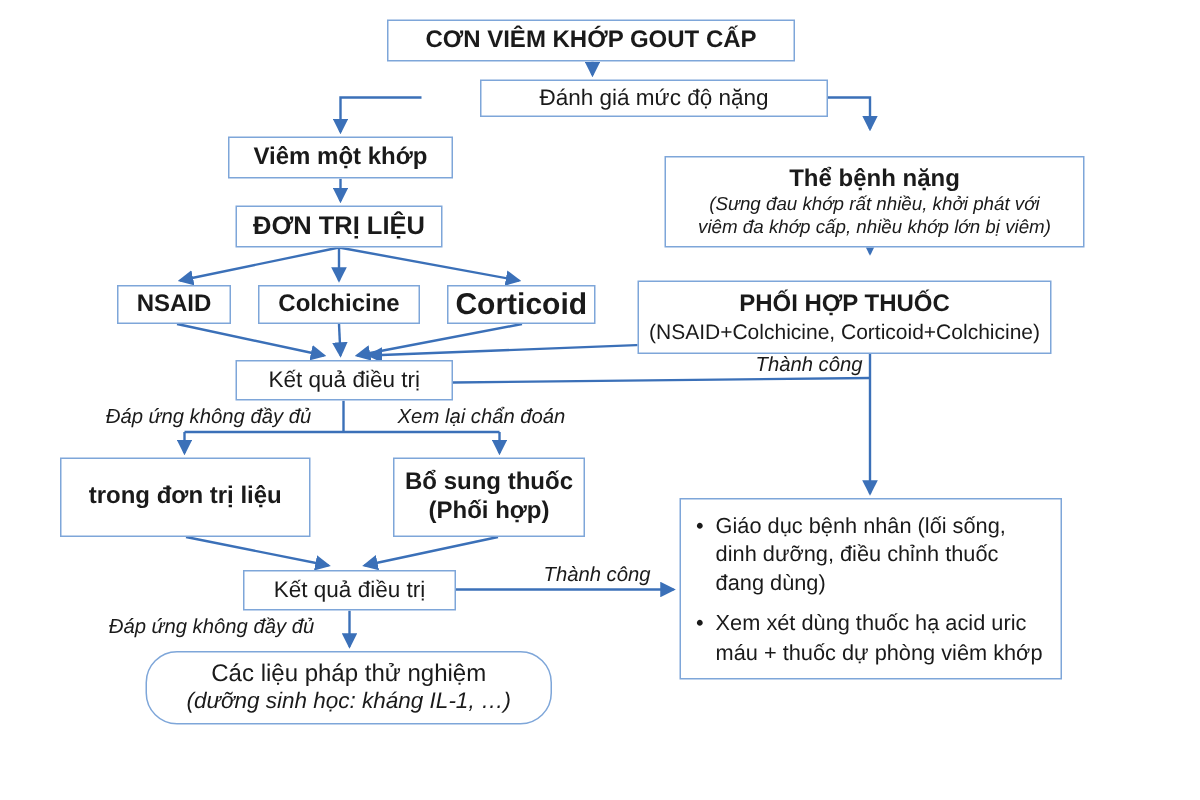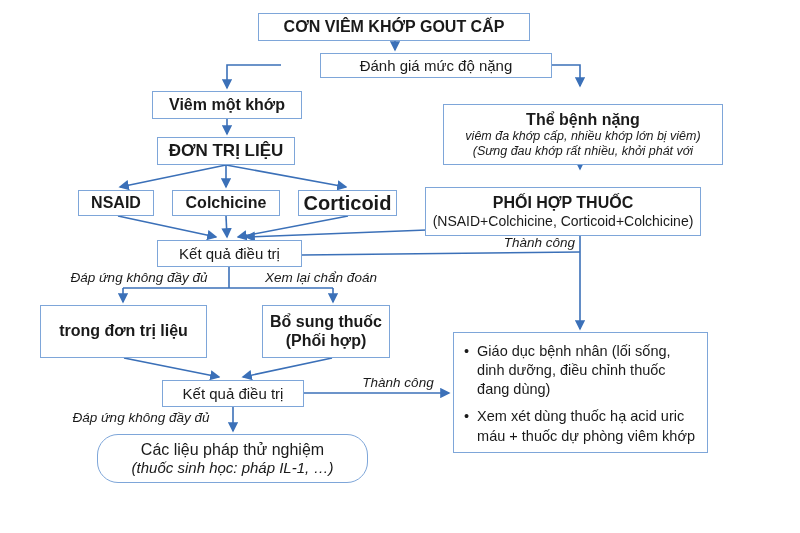--- a/index.html
+++ b/index.html
@@ -98,22 +98,22 @@
 <div class="box bold" style="left:298px;top:190px;width:99px;height:26px;font-size:20px;">
   <div>Corticoid</div>
 </div>
 
 <div class="box" style="left:157px;top:240px;width:145px;height:27px;font-size:15px;">
   <div>Kết quả điều trị</div>
 </div>
 
 <div class="box" style="left:443px;top:104px;width:280px;height:61px;">
   <div class="bold" style="font-size:16px;">Thể bệnh nặng</div>
+  <div class="it" style="font-size:12.5px;">(Sưng đau khớp rất nhiều, khởi phát  với</div>
   <div class="it" style="font-size:12.5px;">viêm đa khớp cấp, nhiều khớp lớn bị viêm)</div>
-  <div class="it" style="font-size:12.5px;">(Sưng đau khớp rất nhiều, khởi phát  với</div>
 </div>
 
 <div class="box" style="left:425px;top:187px;width:276px;height:49px;">
   <div class="bold" style="font-size:16px;">PHỐI HỢP THUỐC</div>
   <div style="font-size:14px;">(NSAID+Colchicine, Corticoid+Colchicine)</div>
 </div>
 
 <div class="box bold" style="left:40px;top:305px;width:167px;height:53px;font-size:16px;">
   <div>trong đơn trị liệu</div>
 </div>
@@ -122,21 +122,21 @@
   <div>Bổ sung thuốc</div>
   <div>(Phối hợp)</div>
 </div>
 
 <div class="box" style="left:162px;top:380px;width:142px;height:27px;font-size:15px;">
   <div>Kết quả điều trị</div>
 </div>
 
 <div class="box" style="left:97px;top:434px;width:271px;height:49px;border-radius:21px;">
   <div style="font-size:16px;">Các liệu pháp thử nghiệm</div>
-  <div class="it" style="font-size:15px;">(thuốc sinh học: pháp IL-1, …)</div>
+  <div class="it" style="font-size:15px;">(dưỡng sinh học: kháng IL-1, …)</div>
 </div>
 
 <div class="box bullets" style="left:453px;top:332px;width:255px;height:121px;">
   <div class="bullet-item">
     <span class="bullet-dot">•</span>
     <span>Giáo dục bệnh nhân (lối sống, dinh dưỡng, điều chỉnh thuốc đang dùng)</span>
   </div>
   <div class="bullet-item">
     <span class="bullet-dot">•</span>
     <span>Xem xét dùng thuốc hạ acid uric máu + thuốc dự phòng viêm khớp</span>

